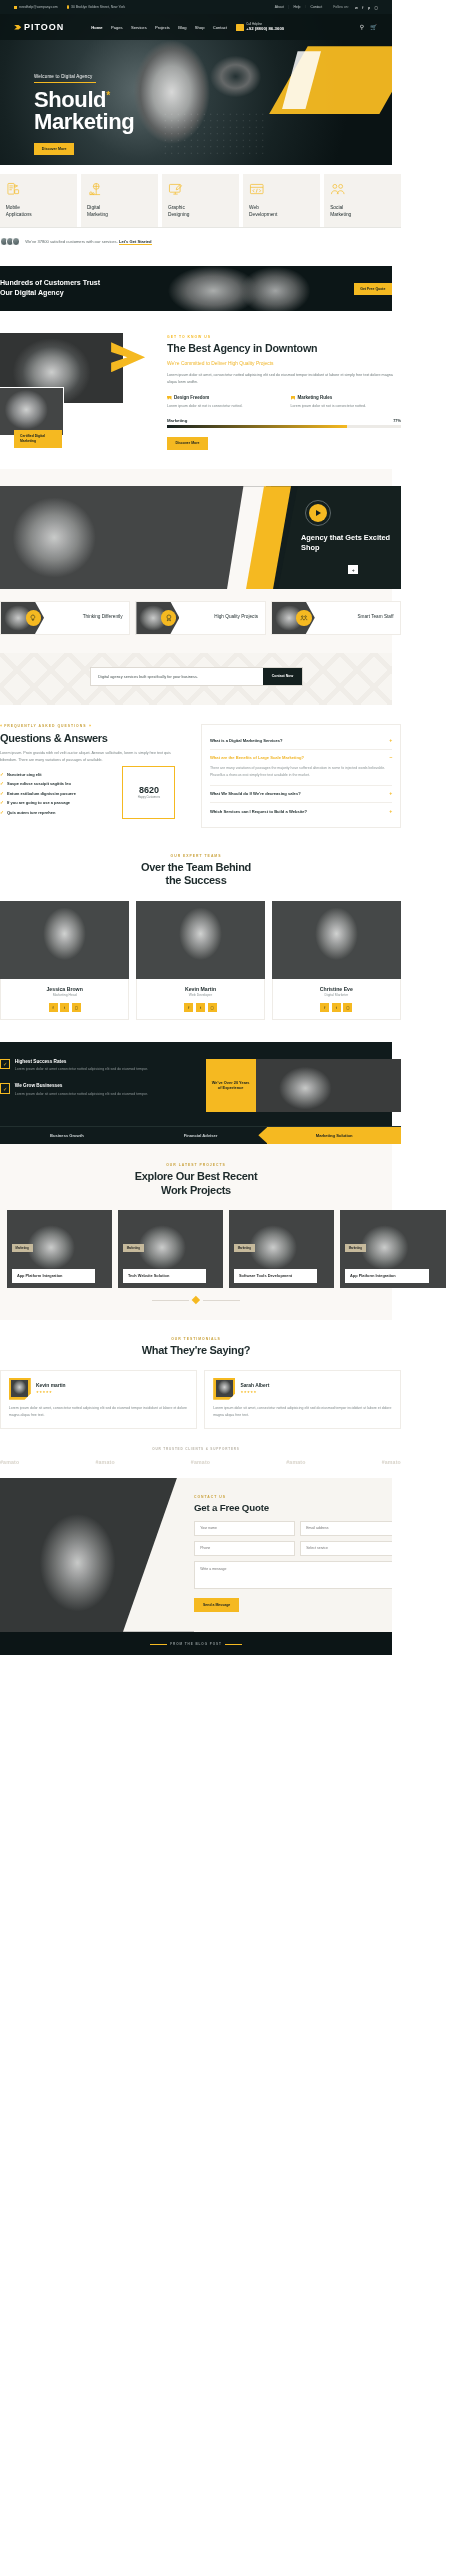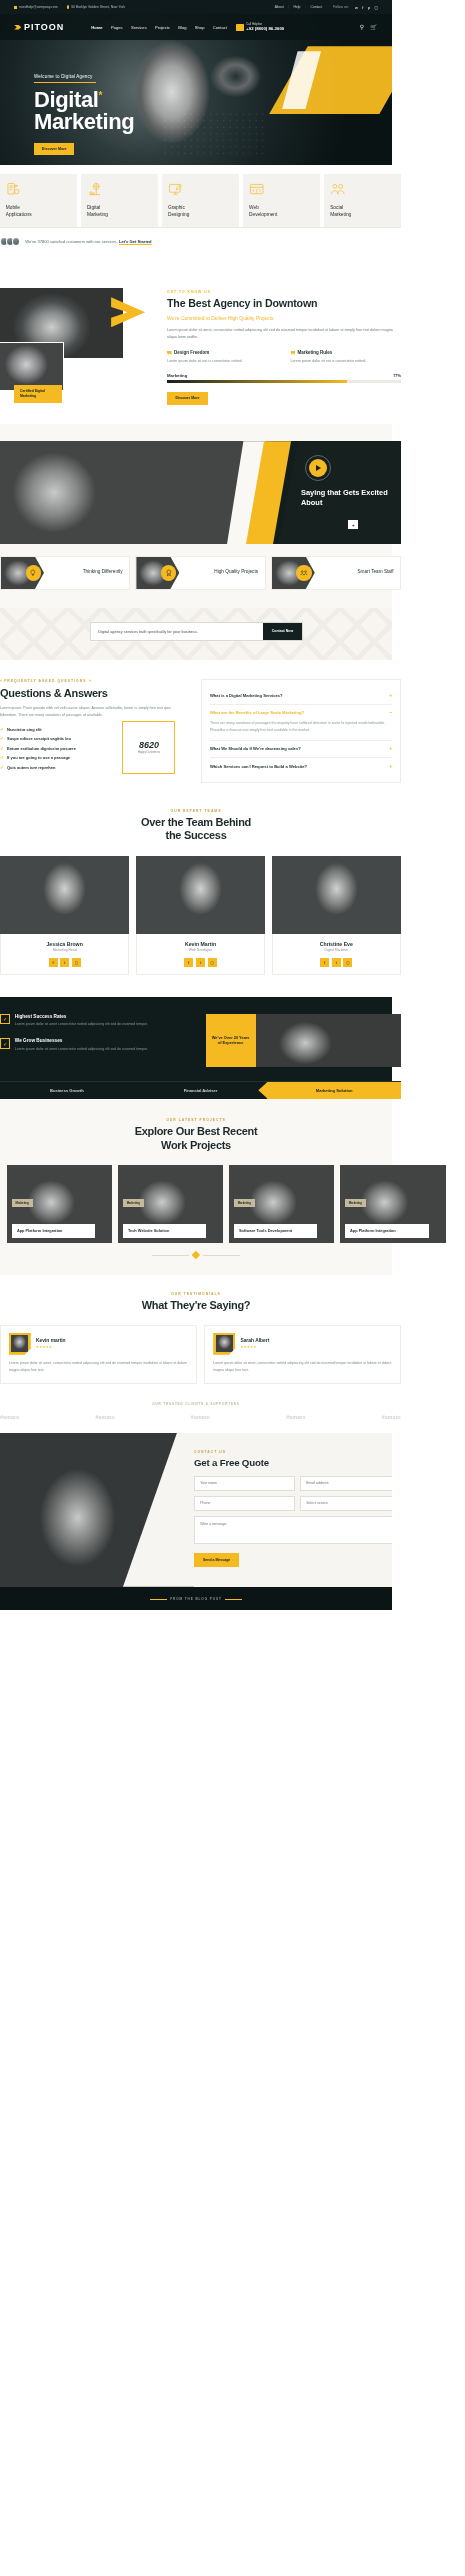--- a/index.html
+++ b/index.html
@@ -212,21 +212,21 @@
   .kick-a{ color:#f5b921; letter-spacing:-0.6px; }
   .faq-h{ font-size:11px; font-weight:700; margin:3.9px 0 5.8px; letter-spacing:-0.3px; }
   .faq-p{ color:#7b8586; font-size:3.7px; line-height:2.0; }
   .faq-ul{ list-style:none; margin-top:7.1px; }
   .faq-ul li{ display:flex; align-items:center; gap:3.2px; font-size:4px; font-weight:700;
               margin-bottom:4.5px; }
   .chk{ color:#f5b921; font-size:4.5px; }
   .counter{ width:53px; height:53px; border:1.9px solid #f5b921; background:#fff;
             display:flex; flex-direction:column; align-items:center; justify-content:center;
             position:absolute; right:11.6px; bottom:-3.9px; }
-  .cnt-n{ font-size:9px; font-weight:700;font-style:italic; }
+  .cnt-n{ font-size:9px; font-weight:700; }
   .cnt-l{ font-size:2.8px; color:#7b8586; margin-top:1.3px; text-align:center; line-height:1.4; }
   .faq-left-inner{ position:relative; }
   .faq-right{ flex:1; border:0.6px solid #efece7; padding:6.5px 7.8px; align-self:flex-start; }
   .acc{ border-bottom:0.6px solid #f1eee9; padding:5.8px 0; }
   .acc:last-child{ border-bottom:none; }
   .acc-q{ display:flex; justify-content:space-between; align-items:flex-start;
           font-size:4.1px; font-weight:700; cursor:pointer; }
   .acc.open .acc-q{ color:#f0b527; }
   .acc-ic{ color:#f5b921; font-size:5.2px; line-height:1; }
   .acc-a{ color:#8a9394; font-size:3.5px; line-height:2.05; margin-top:3.9px; }
@@ -390,21 +390,21 @@
 
   <div class="hero">
     <div class="hero-photo"></div>
     <div class="hero-dots"></div>
     <div class="hero-chevron"></div>
     <div class="hero-chevron2"></div>
     <div class="hero-inner">
       <div class="hero-sup">Welcome to Digital Agency</div>
       <div class="hero-sup-line"></div>
       <div class="hero-h1">
-        <span>Digital</span><span class="hero-star">*</span><br>
+        <span>Should</span><span class="hero-star">*</span><br>
         <span>Marketing</span>
       </div>
       <button class="hero-btn">Discover More</button>
     </div>
   </div>
 
   <div class="svc-wrap">
     <div class="svc-row">
       <div class="svc-card">
         <svg class="svc-ico" viewBox="0 0 32 32" fill="none" stroke="#f5b921" stroke-width="1.4">
@@ -465,20 +465,28 @@
         <div class="av"></div>
         <div class="av"></div>
       </div>
       <div class="sat-txt">
         <span>We've 37800 satisfied customers with our services.</span>
         <span class="sat-link">Let's Get Started</span>
       </div>
     </div>
   </div>
 
+  <div class="trust">
+    <div class="trust-photo"></div>
+    <div class="trust-c">
+      <div class="trust-h" style="white-space:pre-line">Hundreds of Customers Trust
+Our Digital Agency</div>
+      <button class="trust-btn">Get Free Quote</button>
+    </div>
+  </div>
 
   <div class="agency">
     <div class="ag-row">
       <div class="ag-left">
         <div class="ag-img1"></div>
         <div class="ag-arrow"></div>
         <div class="ag-img2"></div>
         <div class="ag-badge">Certified Digital Marketing</div>
       </div>
       <div class="ag-right">
@@ -520,21 +528,21 @@
     <div class="vid-box">
       <div class="vid-photo"></div>
       <div class="vid-white"></div>
       <div class="vid-yellow"></div>
       <div class="vid-dark"></div>
       <div class="play">
         <div class="play-in">
             <div class="play-tri"></div>
           </div>
       </div>
-      <div class="vid-h" style="white-space:pre-line">Saying that Gets Excited About</div>
+      <div class="vid-h" style="white-space:pre-line">Agency that Gets Excited Shop</div>
       <div class="vid-plus">+</div>
     </div>
 
     <div class="feat3">
       <div class="f3">
         <div class="f3-img"></div>
         <div class="f3-circ">
           <svg width="7.8" height="7.8" viewBox="0 0 24 24" fill="none" stroke="#14201f" stroke-width="1.6">
               <path d="M12 3a6 6 0 00-3 11v3h6v-3a6 6 0 00-3-11z"></path>
               <line x1="10" y1="20" x2="14" y2="20"></line>

